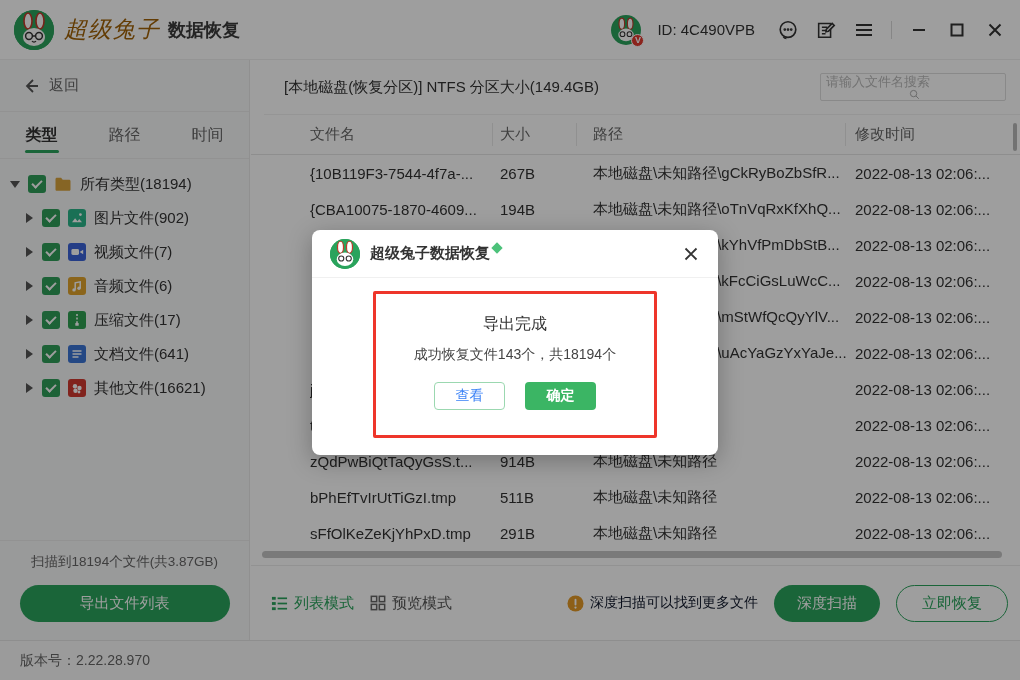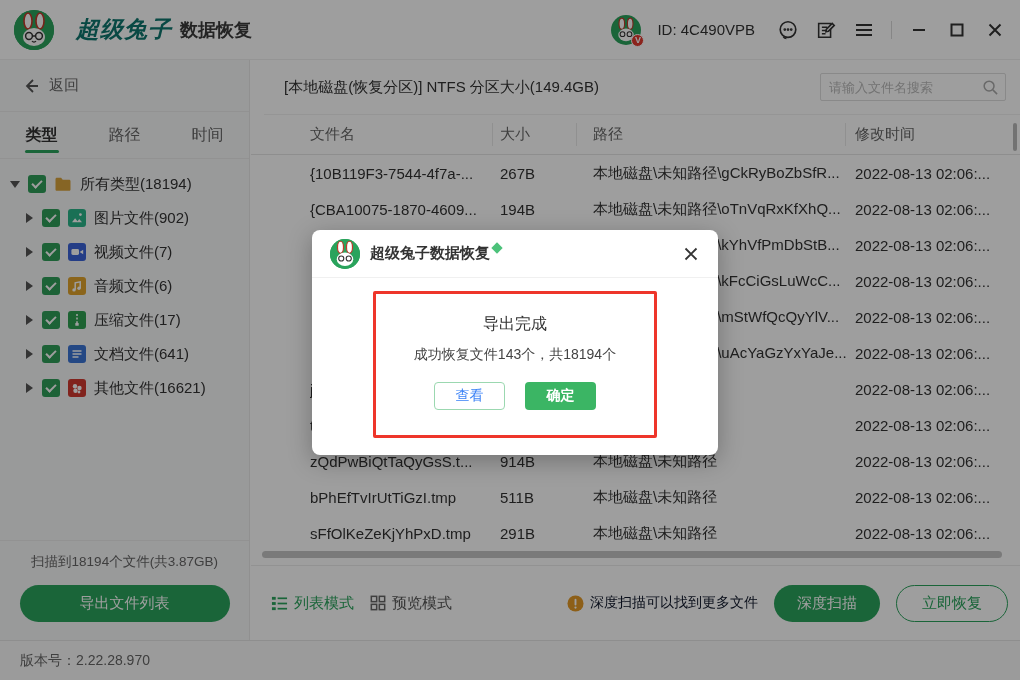--- a/index.html
+++ b/index.html
@@ -3,21 +3,21 @@
 <meta charset="utf-8">
 <style>
   * { margin:0; padding:0; box-sizing:border-box; }
   html,body { background:#555; }
   body { font-family:"Liberation Sans","DejaVu Sans",sans-serif; }
   #app { position:relative; width:1020px; height:680px; background:#fff; overflow:hidden; margin:0 auto; }
 
   
   .titlebar { position:absolute; top:0; left:0; right:0; height:60px; background:#fff; border-bottom:1px solid #efefef; display:flex; align-items:center; padding:0 14px 0 14px; }
   .logo-circle { width:40px; height:40px; border-radius:50%; background:#2aa35c; display:flex; align-items:center; justify-content:center; flex:0 0 auto; }
-  .brand { margin-left:22px; font-size:23px; font-weight:700; color:#0f766e; font-style:italic; letter-spacing:1px; }
+  .brand { margin-left:10px; font-size:23px; font-weight:400; color:#a16207; font-style:italic; letter-spacing:1px; }
   .product { margin-left:8px; font-size:18px; color:#3a3a3a; font-weight:700; }
   .tb-right { margin-left:auto; display:flex; align-items:center; gap:16px; }
   .avatar { position:relative; width:30px; height:30px; border-radius:50%; background:#2aa35c; display:flex; align-items:center; justify-content:center; }
   .v-badge { position:absolute; right:-3px; bottom:-2px; width:13px; height:13px; border-radius:50%; background:#e03a2f; color:#fff; font-size:9px; font-weight:bold; display:flex; align-items:center; justify-content:center; border:1px solid #fff; }
   .uid { font-size:15px; color:#333; margin-right:6px; }
   .tbicon { width:22px; height:22px; display:flex; align-items:center; justify-content:center; cursor:pointer; }
   .tb-divider { width:1px; height:18px; background:#d8d8d8; }
 
   
   .sidebar { position:absolute; top:60px; left:0; width:250px; bottom:40px; background:#f7f8f9; border-right:1px solid #e8e8e8; }
@@ -37,21 +37,21 @@
   .cb::after { content:""; position:absolute; left:4px; top:4.5px; width:8px; height:4px; border-left:2px solid #fff; border-bottom:2px solid #fff; transform:rotate(-45deg); }
   .ticon { width:18px; height:18px; flex:0 0 auto; display:flex; }
   .sidebar-bottom { position:absolute; left:0; right:0; bottom:0; height:100px; border-top:1px solid #ececec; text-align:center; }
   .scan-summary { margin-top:12px; font-size:13.5px; color:#666; }
   .export-btn { margin:14px auto 0; width:210px; height:37px; border:none; border-radius:19px; background:#2aa35c; color:#fff; font-size:15px; display:block; cursor:pointer; font-family:inherit; }
 
   
   .main { position:absolute; top:60px; left:251px; right:0; bottom:40px; background:#fff; }
   .main-header { height:55px; display:flex; align-items:center; border-bottom:1px solid #f0f0f0; padding:0 14px 0 20px;margin-left:13px; }
   .part-title { font-size:15px; color:#333; flex:1; }
-  .searchbox { width:186px; height:28px; border:1px solid #ddd; border-radius:2px; display:flex; align-items:center; padding:0 6px 0 8px; background:#fff; }
+  .searchbox { width:186px; height:28px; border:1px solid #ddd; border-radius:2px; display:flex; align-items:center; padding:0 6px 0 8px; background:#fff;flex-direction:column; }
   .searchbox input { border:none; outline:none; flex:1; font-size:13px; color:#333; font-family:inherit; min-width:0; background:transparent; }
   .searchbox input::placeholder { color:#b9b9b9; }
 
   .table-wrap { position:absolute; top:55px; left:0; right:0; bottom:75px; overflow:hidden; }
   .thead { height:40px; display:flex; align-items:center; color:#666; font-size:15px; border-bottom:1px solid #e6e6e6; position:relative; }
   .trow { height:36px; display:flex; align-items:center; font-size:15px; color:#333; }
   .c-cb { width:59px; padding-left:24px; flex:0 0 auto; }
   .c-name { width:190px; flex:0 0 auto; white-space:nowrap; overflow:hidden; }
   .c-size { width:93px; flex:0 0 auto; white-space:nowrap; overflow:hidden; }
   .c-path { width:262px; flex:0 0 auto; white-space:nowrap; overflow:hidden; }

